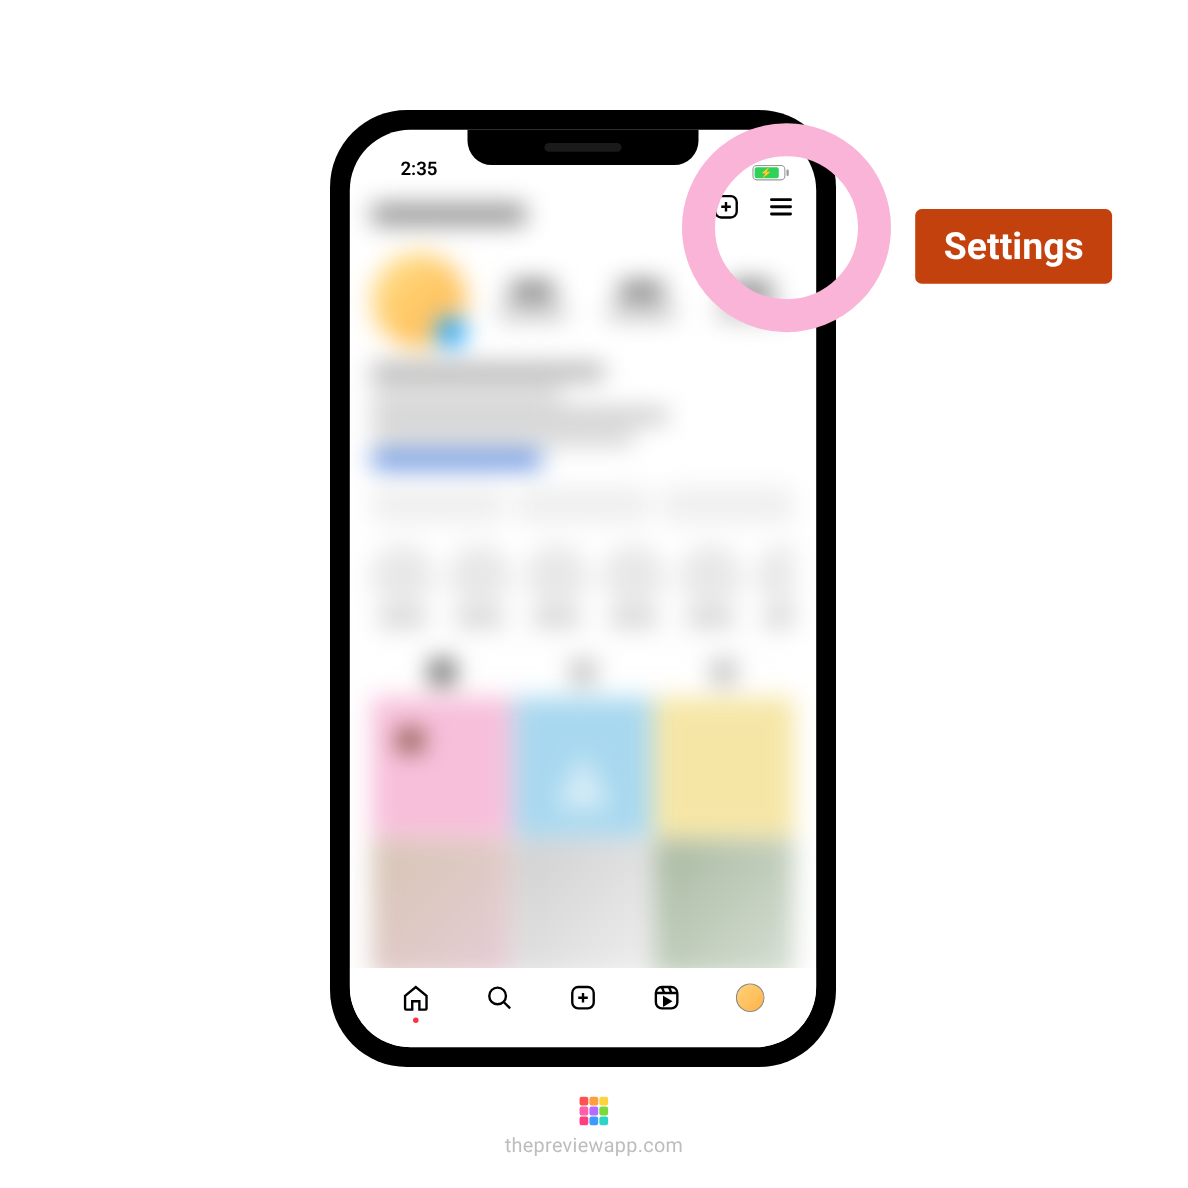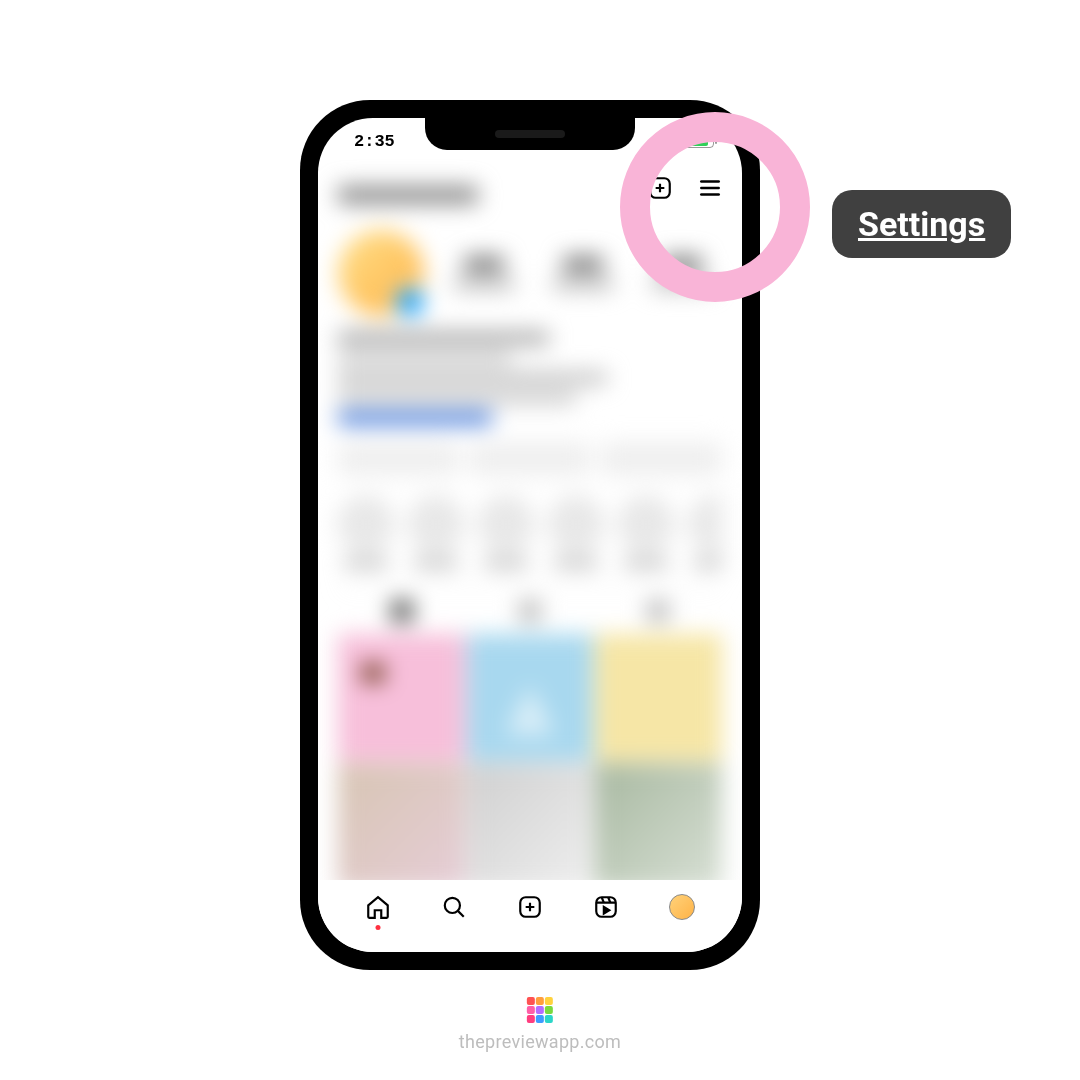--- a/index.html
+++ b/index.html
@@ -52,29 +52,28 @@
     width:70px;
     height:8px;
     background:#1a1a1a;
     border-radius:4px;
   }
 
   
   .status-bar {
     position: absolute;
     top: 0;
-    left: 2px;
+    left: 12px;
     right: 0;
     height: 46px;
     display: flex;
-    align-items: center;
+    align-items: flex-end;
     justify-content: space-between;
     padding: 0 28px 0 34px;
     z-index: 40;
-    font-family: Liberation Mono, monospace;
   }
   .status-time {
     font-weight: 600;
     font-size: 17px;
     color: #000;
   }
   .battery {
     width: 30px;
     height: 14px;
     border: 1.5px solid rgba(0,0,0,.4);
@@ -184,28 +183,27 @@
     top:112px;
     z-index:60;
     pointer-events:none;
   }
 
   
   .settings-label{
     position:absolute;
     left:832px;
     top:190px;
-    background:#404040;
+    background:#c2410c;
     color:#fff;
     font-weight:700;
     font-size:34px;
     padding:14px 26px;
-    border-radius:20px;
+    border-radius:6px;
     z-index:60;
-    text-decoration:underline;
   }
 
   
   .watermark{
     position:absolute;
     left:50%;
     bottom:28px;
     transform:translateX(-50%);
     text-align:center;
     color:#bdbdbd;

